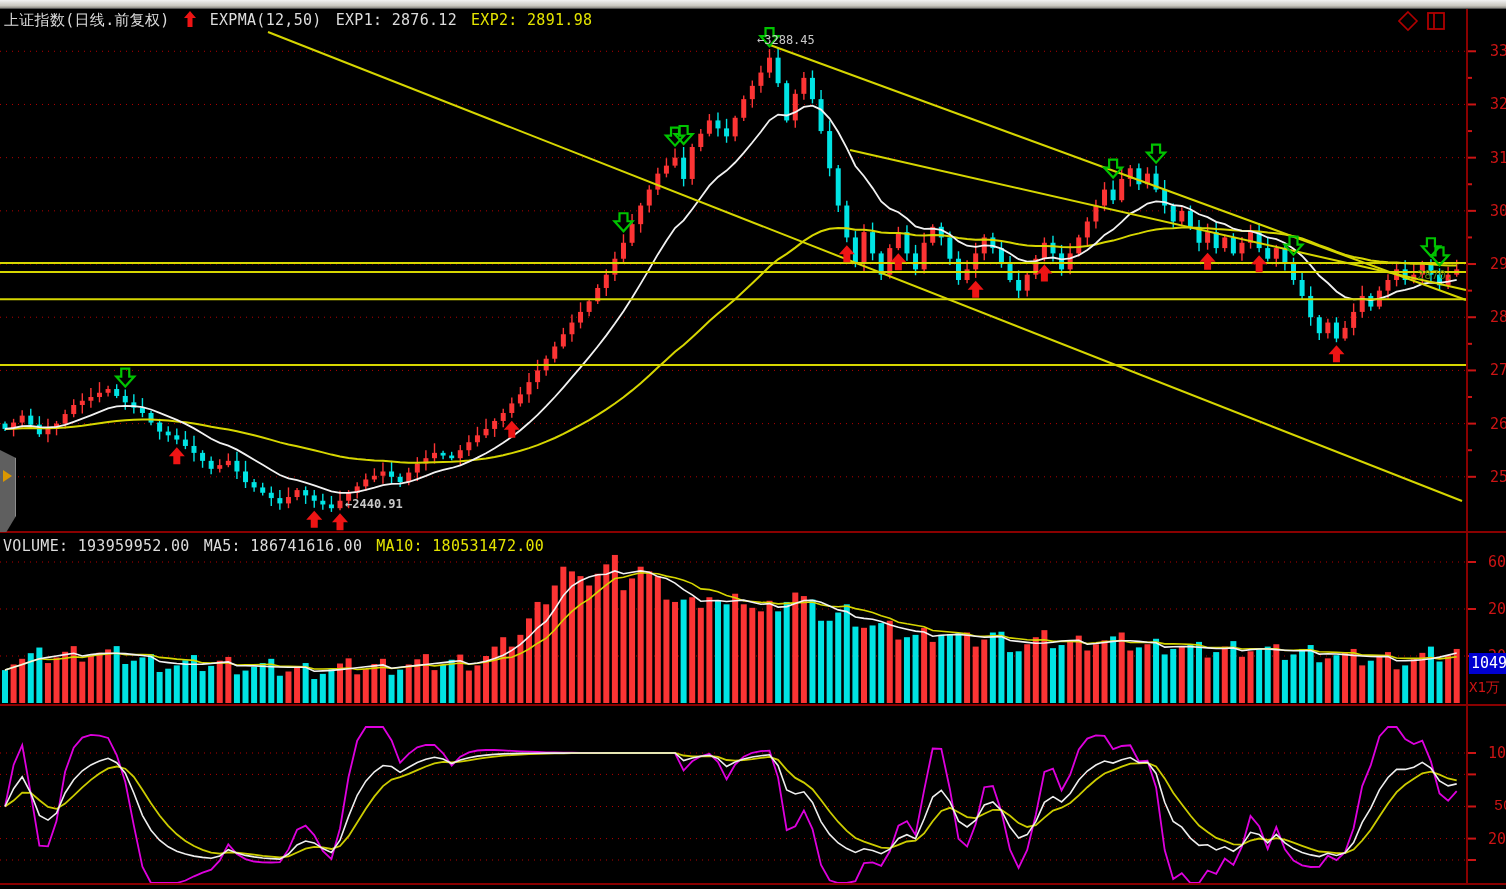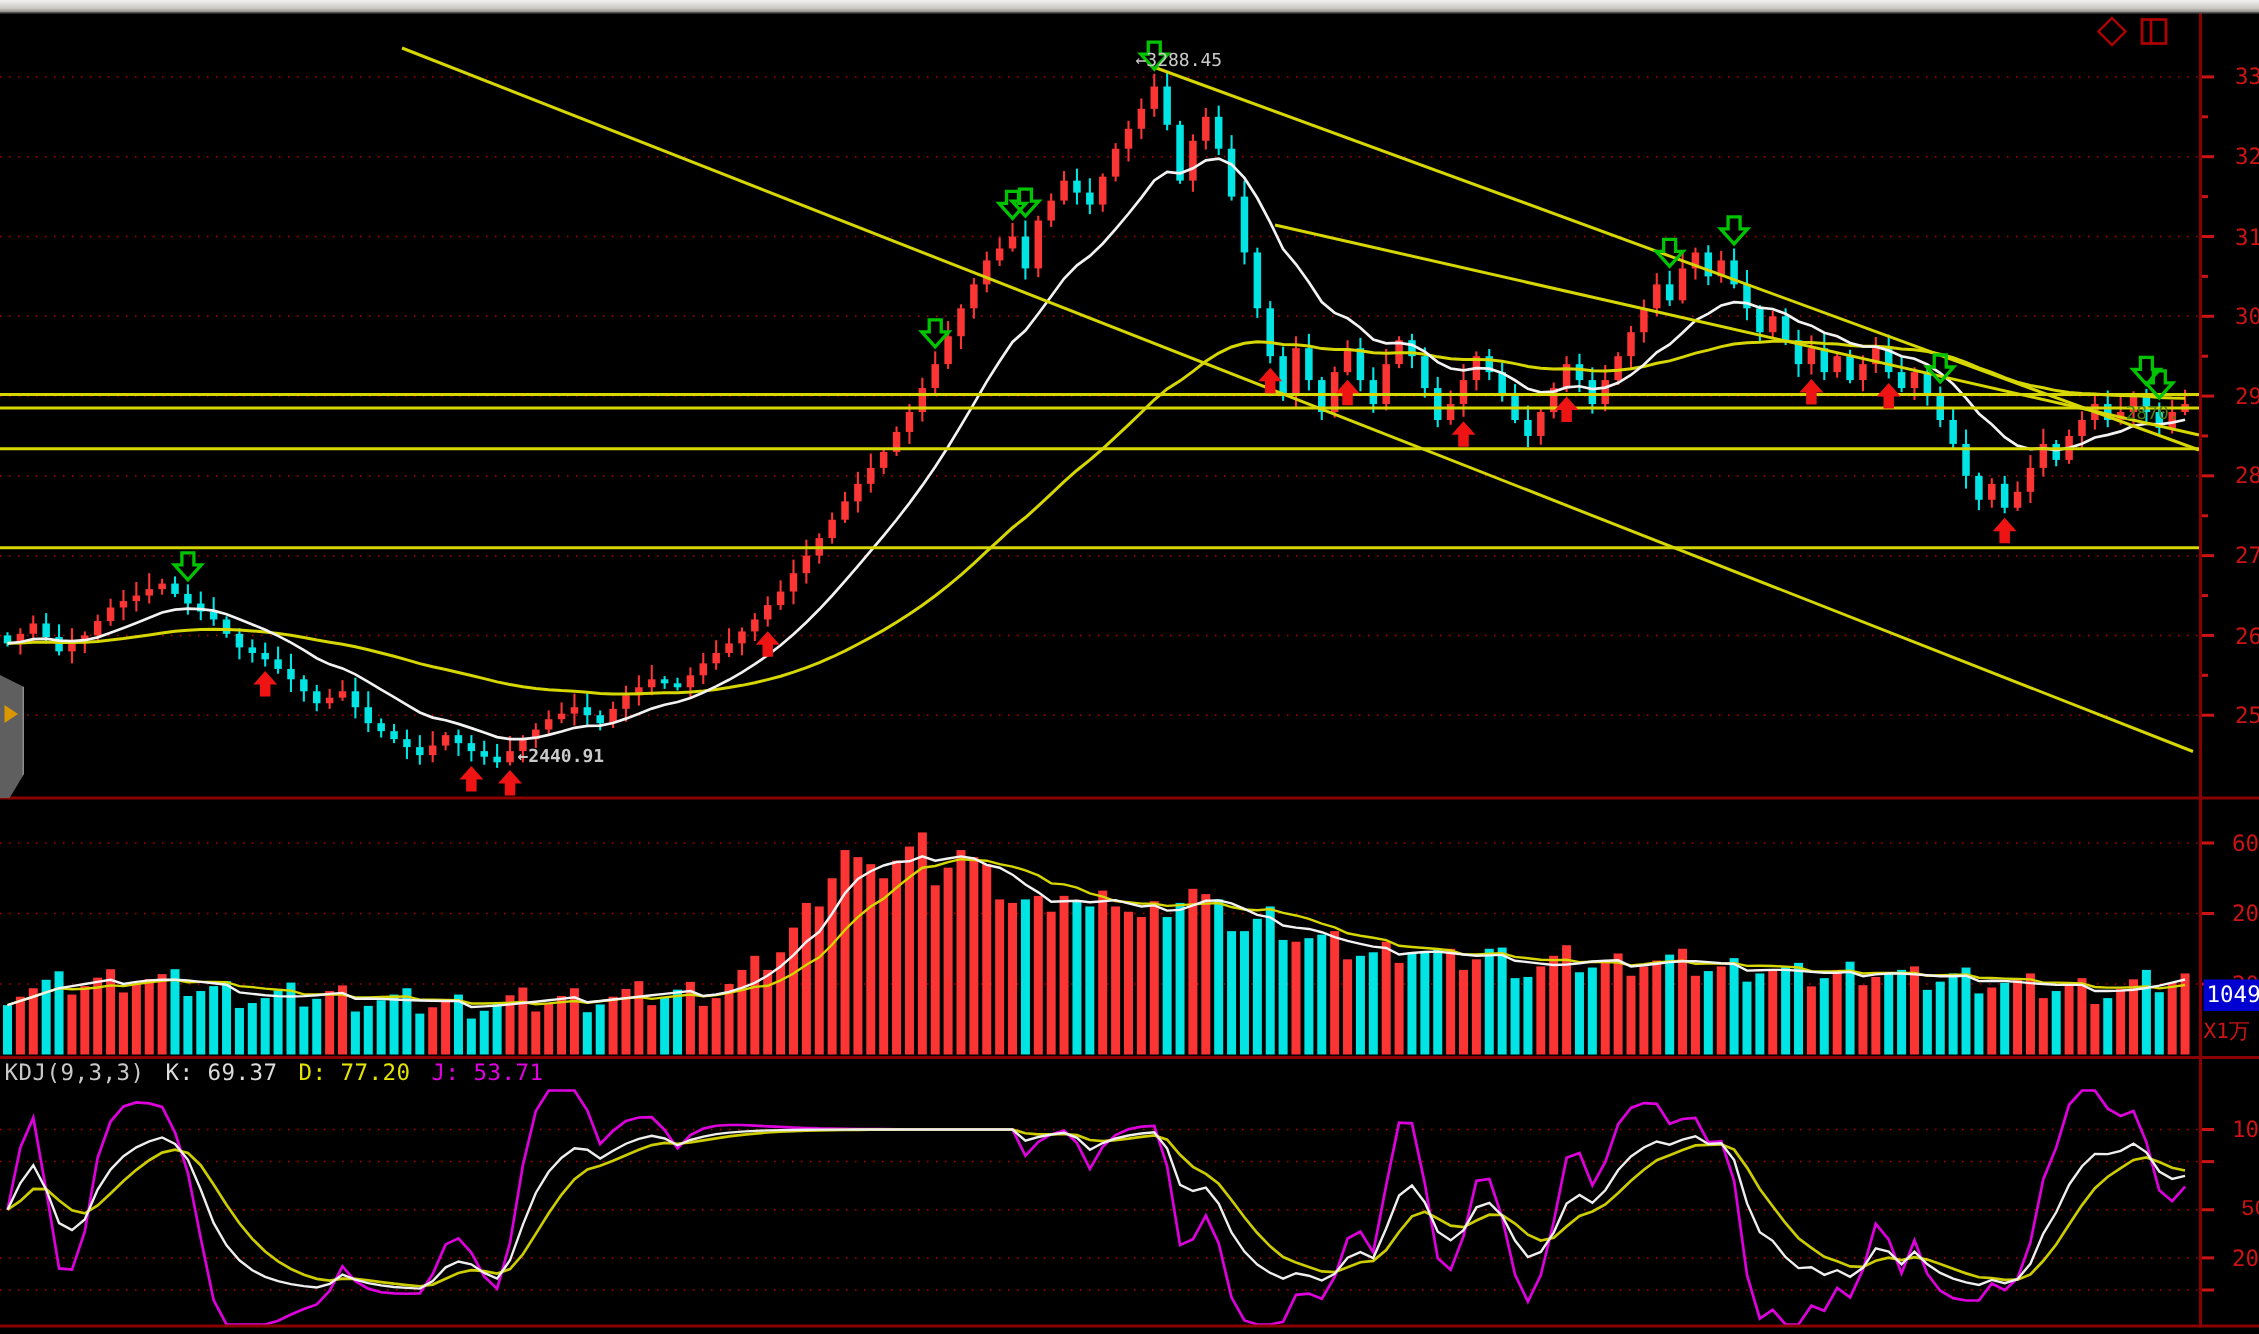--- a/index.html
+++ b/index.html
@@ -645,35 +645,40 @@
       <g>
         <line x1="0" y1="532" x2="1506" y2="532" stroke="#8a0000" stroke-width="2"></line>
         <line x1="0" y1="705" x2="1506" y2="705" stroke="#8a0000" stroke-width="2"></line>
         <line x1="0" y1="884" x2="1506" y2="884" stroke="#8a0000" stroke-width="2"></line>
         <line x1="1467" y1="8" x2="1467" y2="885" stroke="#8a0000" stroke-width="2"></line>
       </g>
     </svg>
 
   <div class="topstrip"></div>
 
+  <div id="main-hdr" class="hdr">
+    <span class="w">上证指数(日线.前复权)</span><span class="arrow-ic"><svg width="12" height="16">
+          <path d="M6 0 L12 7 L8.5 7 L8.5 16 L3.5 16 L3.5 7 L0 7 Z" fill="#ee1414"></path>
+        </svg></span><span class="w">EXPMA(12,50)</span><span class="w">EXP1: 2876.12</span><span class="y">EXP2: 2891.98</span>
+  </div>
 
   <svg class="winbtns" style="left:1398px;top:10px;" width="60" height="22">
     <g>
         <path d="M10 2 L19 11 L10 20 L1 11 Z" fill="none" stroke="#b00000" stroke-width="1.6"></path>
       </g>
     <g>
         <rect x="30" y="3" width="16" height="16" fill="none" stroke="#b00000" stroke-width="1.8"></rect>
         <line x1="36" y1="3" x2="36" y2="19" stroke="#b00000" stroke-width="1.8"></line>
       </g>
   </svg>
 
-
-  <div id="kdj-hdr" class="hdr">
-    <span class="gray">KDJ(9,3,3)</span><span class="w">K: 69.37</span><span class="y">D: 77.20</span><span class="m">J: 53.71</span>
+  <div id="vol-hdr" class="hdr">
+    <span class="w">VOLUME: 193959952.00</span><span class="w">MA5: 186741616.00</span><span class="y">MA10: 180531472.00</span>
   </div>
+
 
   <div id="anno-peak" class="anno">←3288.45</div>
   <div id="anno-low" class="anno">←2440.91</div>
   <div id="price-tag">2870.</div>
 
   <div id="vol-badge">1049</div>
   <div id="vol-unit">X1万</div>
 
   <div class="side-tab">
     <div class="tri"></div>

